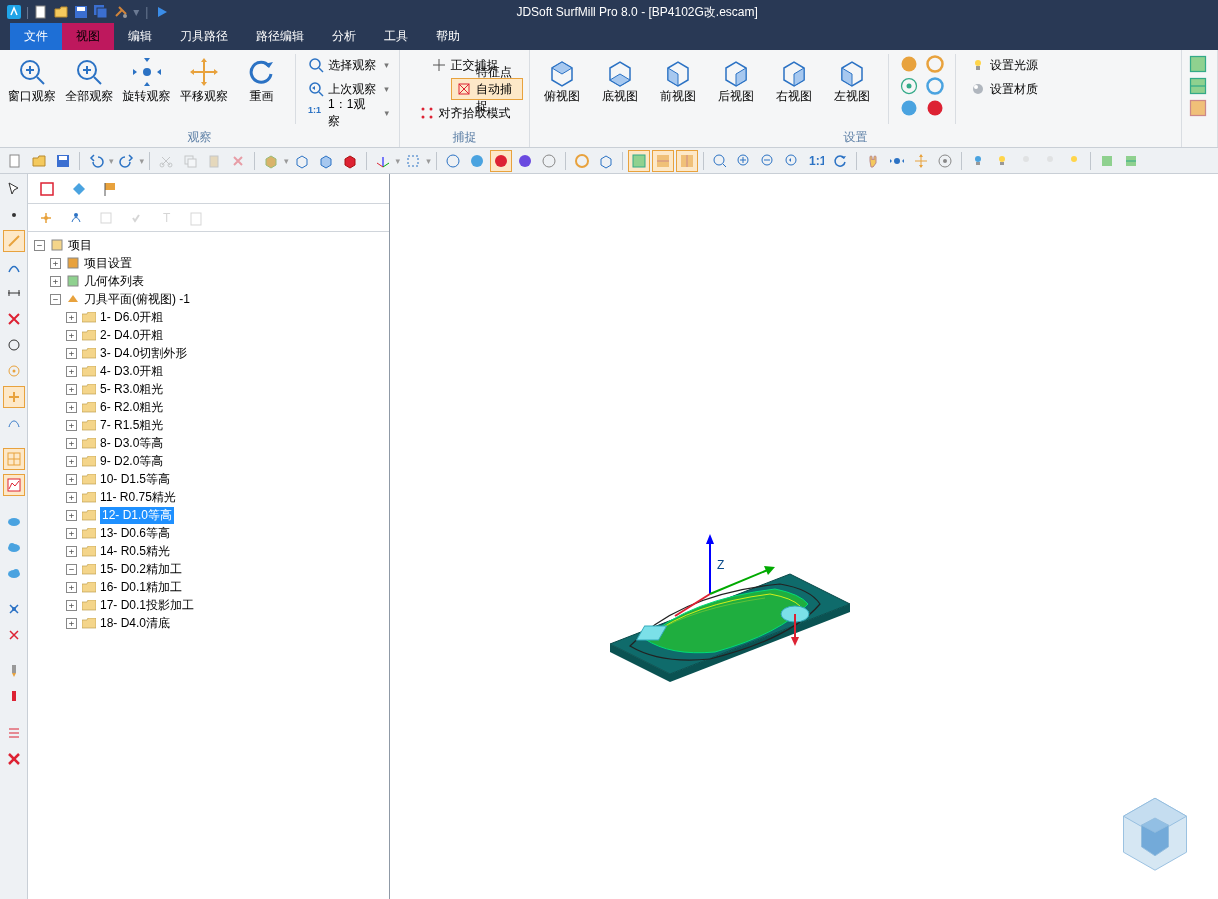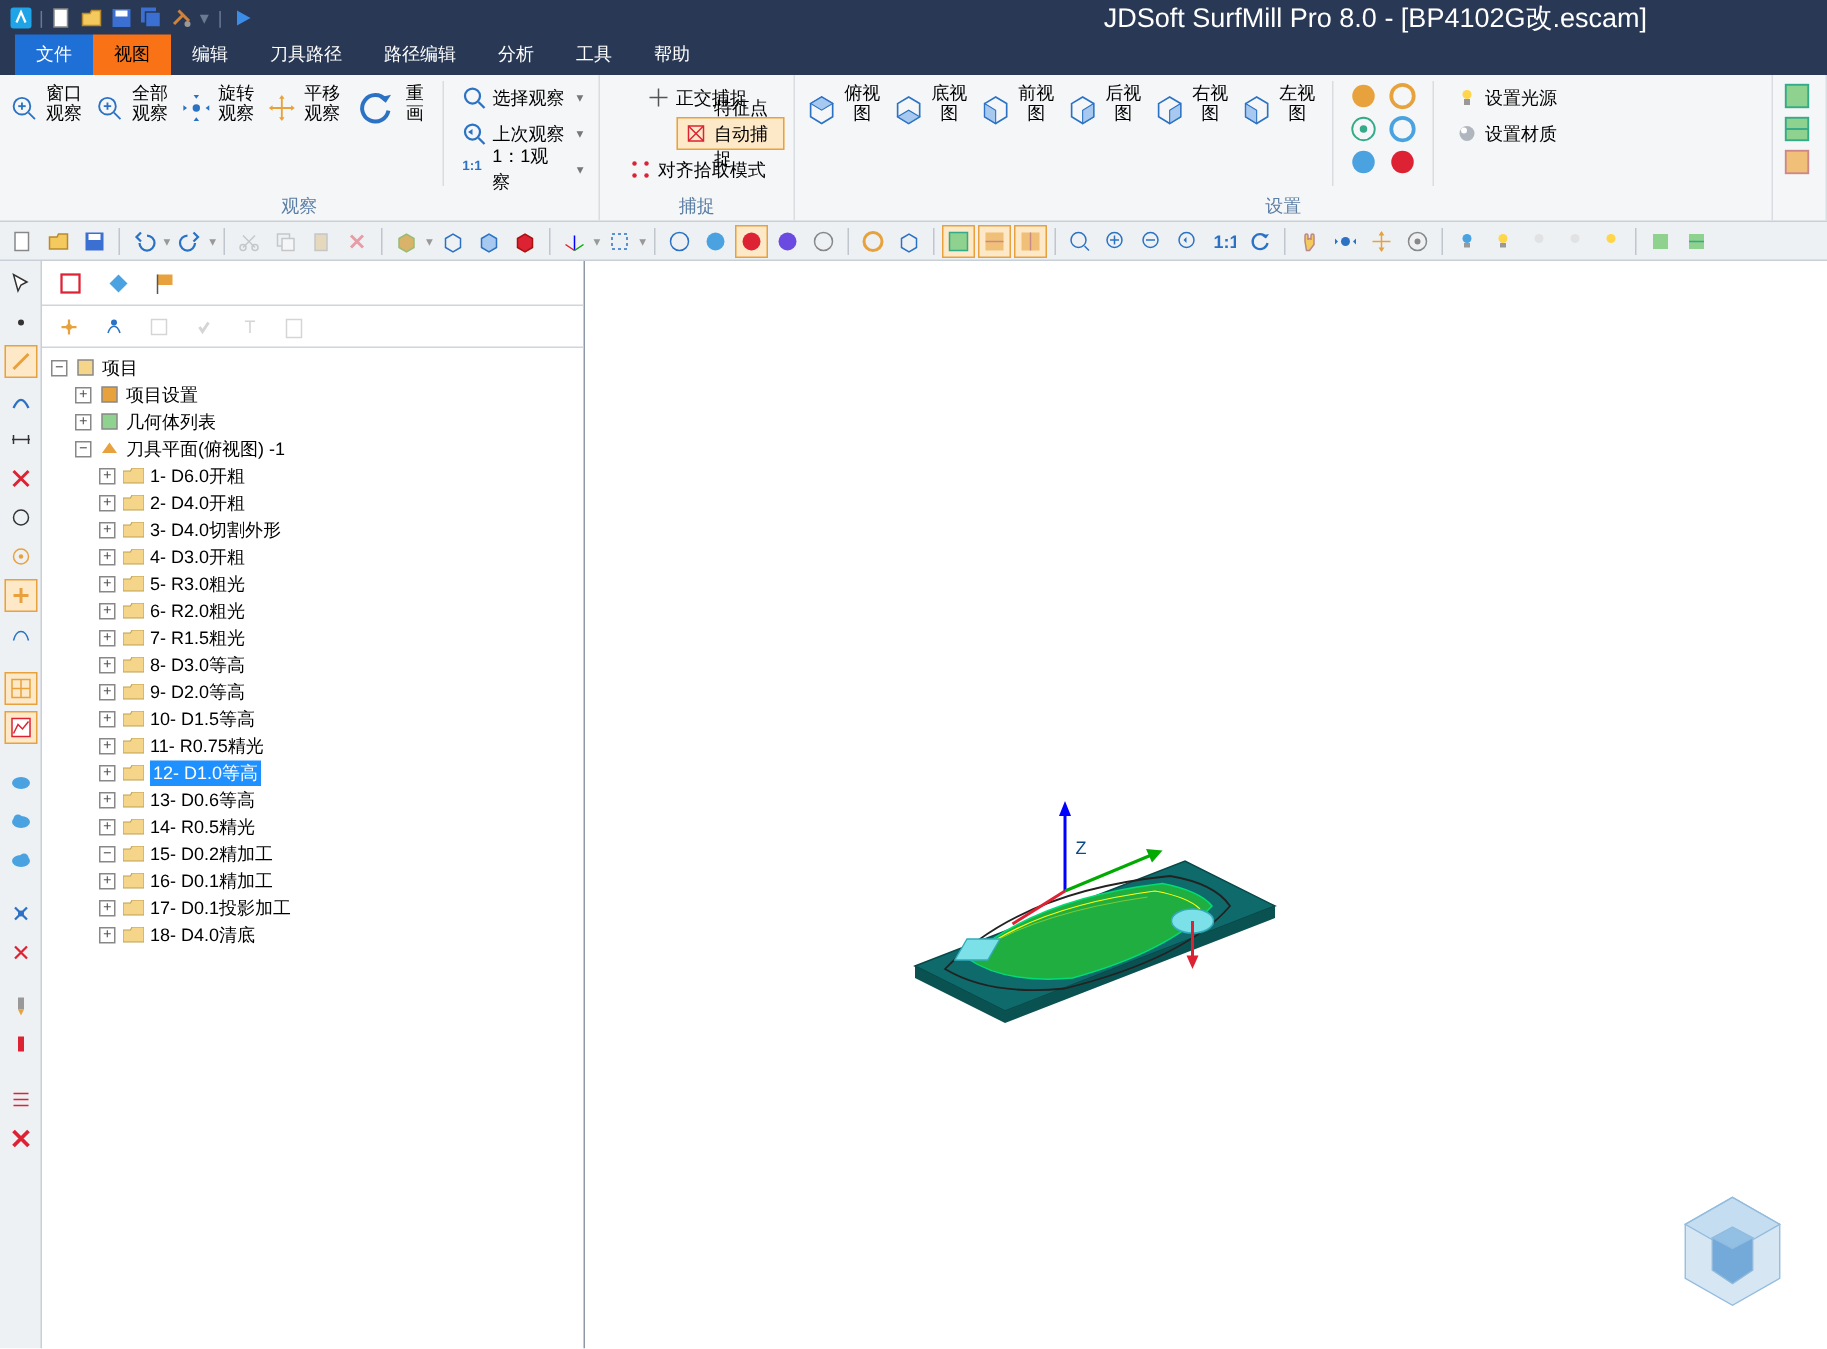--- a/index.html
+++ b/index.html
@@ -2,34 +2,34 @@
 <html><head>
 <meta charset="utf-8">
 <style>
 * { box-sizing: border-box; margin: 0; padding: 0; font-family: "Microsoft YaHei", SimSun, Arial, sans-serif; font-size: 12px; user-select: none; }
 body { width: 1218px; height: 899px; background: #fff; overflow: hidden; display: flex; flex-direction: column; }
 
 
 .titlebar { height: 24px; background: #293955; display: flex; align-items: center; color: #fff; }
 .titlebar .qat { display: flex; align-items: center; gap: 4px; padding: 0 6px; }
 .titlebar .qat .ico { width: 16px; height: 16px; display: flex; align-items: center; justify-content: center; }
-.titlebar .title { flex: 1; text-align: right; font-size: 18px; }
+.titlebar .title { flex: 1; text-align: center; font-size: 12px; }
 
 
 .menutabs { height: 26px; background: #293955; display: flex; align-items: flex-end; padding-left: 10px; }
 .menutabs .tab { padding: 5px 14px; color: #fff; cursor: pointer; }
 .menutabs .tab.file { background: #1e6fd6; }
-.menutabs .tab.active { background: #f97316; color: #000; }
+.menutabs .tab.active { background: #be185d; color: #000; }
 
 
 .ribbon { height: 98px; background: #f5f6f7; border-bottom: 1px solid #c9cfd6; display: flex; }
 .rgroup { border-right: 1px solid #d9dde2; display: flex; flex-direction: column; }
 .rgroup .body { flex: 1; display: flex; align-items: flex-start; padding: 4px 6px; gap: 6px; }
 .rgroup .label { height: 18px; text-align: center; color: #5b7ea5; font-size: 12px; }
-.bigbtn { width: 52px; display: flex; flex-direction: row; align-items: flex-start; gap: 2px; cursor: pointer; padding-top: 2px; }
+.bigbtn { width: 52px; display: flex; flex-direction: column; align-items: center; gap: 2px; cursor: pointer; padding-top: 2px; }
 .bigbtn .ic { width: 32px; height: 32px; }
 .bigbtn span { text-align: center; line-height: 1.1; }
 .stack { display: flex; flex-direction: column; gap: 2px; }
 .smbtn { display: flex; align-items: center; gap: 4px; padding: 1px 4px; cursor: pointer; height: 22px; justify-content: center; }
 .smbtn.active { border: 1px solid #e8a23d; background: #fde8c8; margin-left: 45px; }
 .smbtn .sic { width: 16px; height: 16px; flex-shrink: 0; }
 .iconcol { display: flex; flex-direction: column; gap: 2px; }
 .iconcol .sic, .iconrow .sic { width: 20px; height: 20px; cursor: pointer; }
 
 

